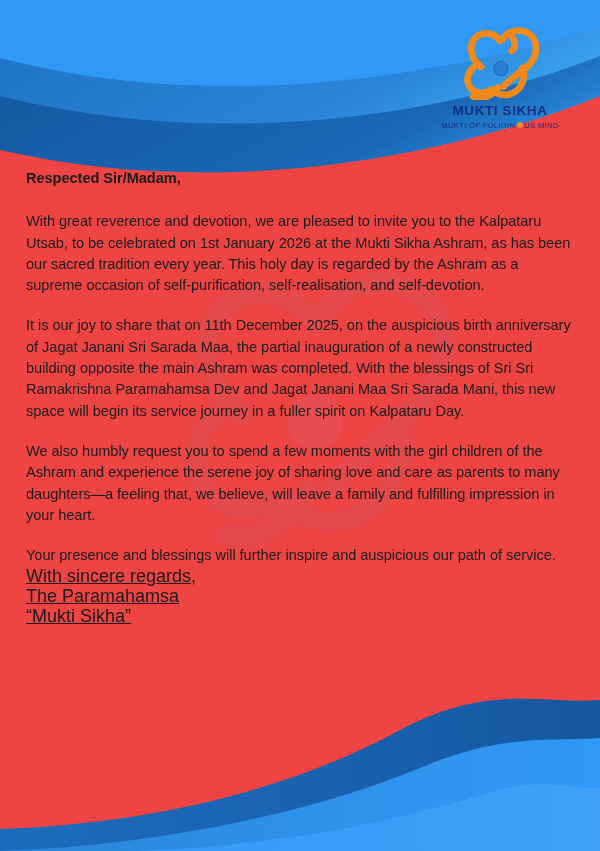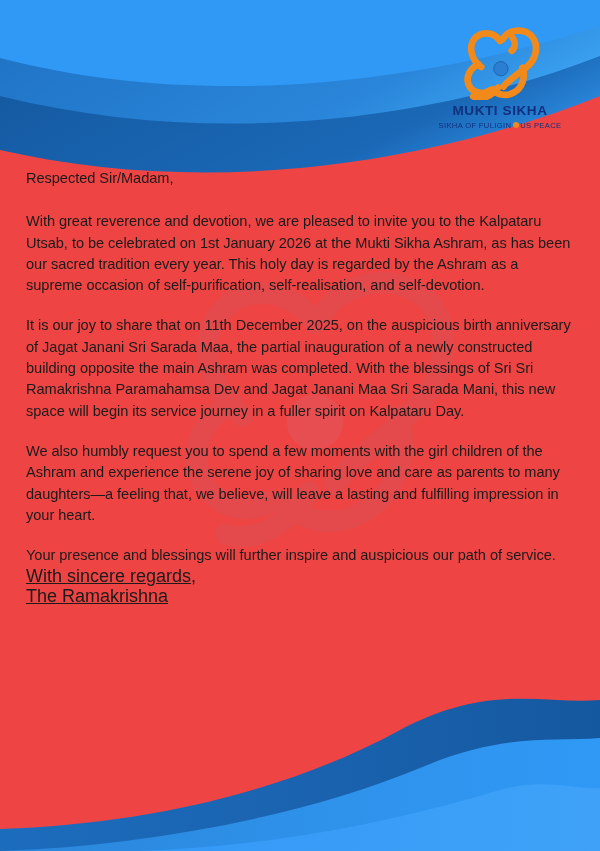--- a/index.html
+++ b/index.html
@@ -92,20 +92,21 @@
   }
   .para {
     font-size: 14.6px;
     line-height: 21.3px;
     color: #1b1b1b;
     margin: 0 0 19px 0;
     letter-spacing: -0.05px;
   }
   .para.salutation {
     margin-bottom: 22px;
+    font-weight: bold;
   }
   .para.last {
     margin-bottom: 0;
   }
   .signoff {
     font-size: 18px;
     line-height: 20px;
     color: #1b1b1b;
     margin: 0;
     text-decoration: underline;
@@ -192,32 +193,33 @@
 
         <path d="M96,142 C84,160 58,172 40,162"></path>
 
         <path d="M150,98 C158,118 150,144 130,154 C112,163 92,158 84,146"></path>
       </g>
       <circle cx="102" cy="100" r="16" fill="#2a7fd4"></circle>
       <circle cx="102" cy="100" r="16" fill="none" stroke="#1d5fa5" stroke-width="2"></circle>
     </svg>
     <div class="logo-name">MUKTI SIKHA</div>
     <div class="logo-tagline">
-      <span>SIKHA OF FULIGIN</span>
+      <span>MUKTI OF FULIGIN</span>
       <span class="tag-dot"></span>
-      <span>US PEACE</span>
+      <span>US MIND</span>
     </div>
   </div>
 
   <div class="letter">
     <p class="para salutation">Respected Sir/Madam,</p>
     <p class="para">With great reverence and devotion, we are pleased to invite you to the Kalpataru Utsab, to be celebrated on 1st January 2026 at the Mukti Sikha Ashram, as has been our sacred tradition every year. This holy day is regarded by the Ashram as a supreme occasion of self-purification, self-realisation, and self-devotion.</p>
     <p class="para">It is our joy to share that on 11th December 2025, on the auspicious birth anniversary of Jagat Janani Sri Sarada Maa, the partial inauguration of a newly constructed building opposite the main Ashram was completed. With the blessings of Sri Sri Ramakrishna Paramahamsa Dev and Jagat Janani Maa Sri Sarada Mani, this new space will begin its service journey in a fuller spirit on Kalpataru Day.</p>
-    <p class="para">We also humbly request you to spend a few moments with the girl children of the Ashram and experience the serene joy of sharing love and care as parents to many daughters—a feeling that, we believe, will leave a lasting and fulfilling impression in your heart.</p>
+    <p class="para">We also humbly request you to spend a few moments with the girl children of the Ashram and experience the serene joy of sharing love and care as parents to many daughters—a feeling that, we believe, will leave a family and fulfilling impression in your heart.</p>
     <p class="para last">Your presence and blessings will further inspire and auspicious our path of service.</p>
 
     <div class="signoff">
       <div>With sincere regards,</div>
-      <div>The Ramakrishna</div>
+      <div>The Paramahamsa</div>
+      <div>“Mukti Sikha”</div>
     </div>
   </div>
 
 </div>
 
 </body></html>

